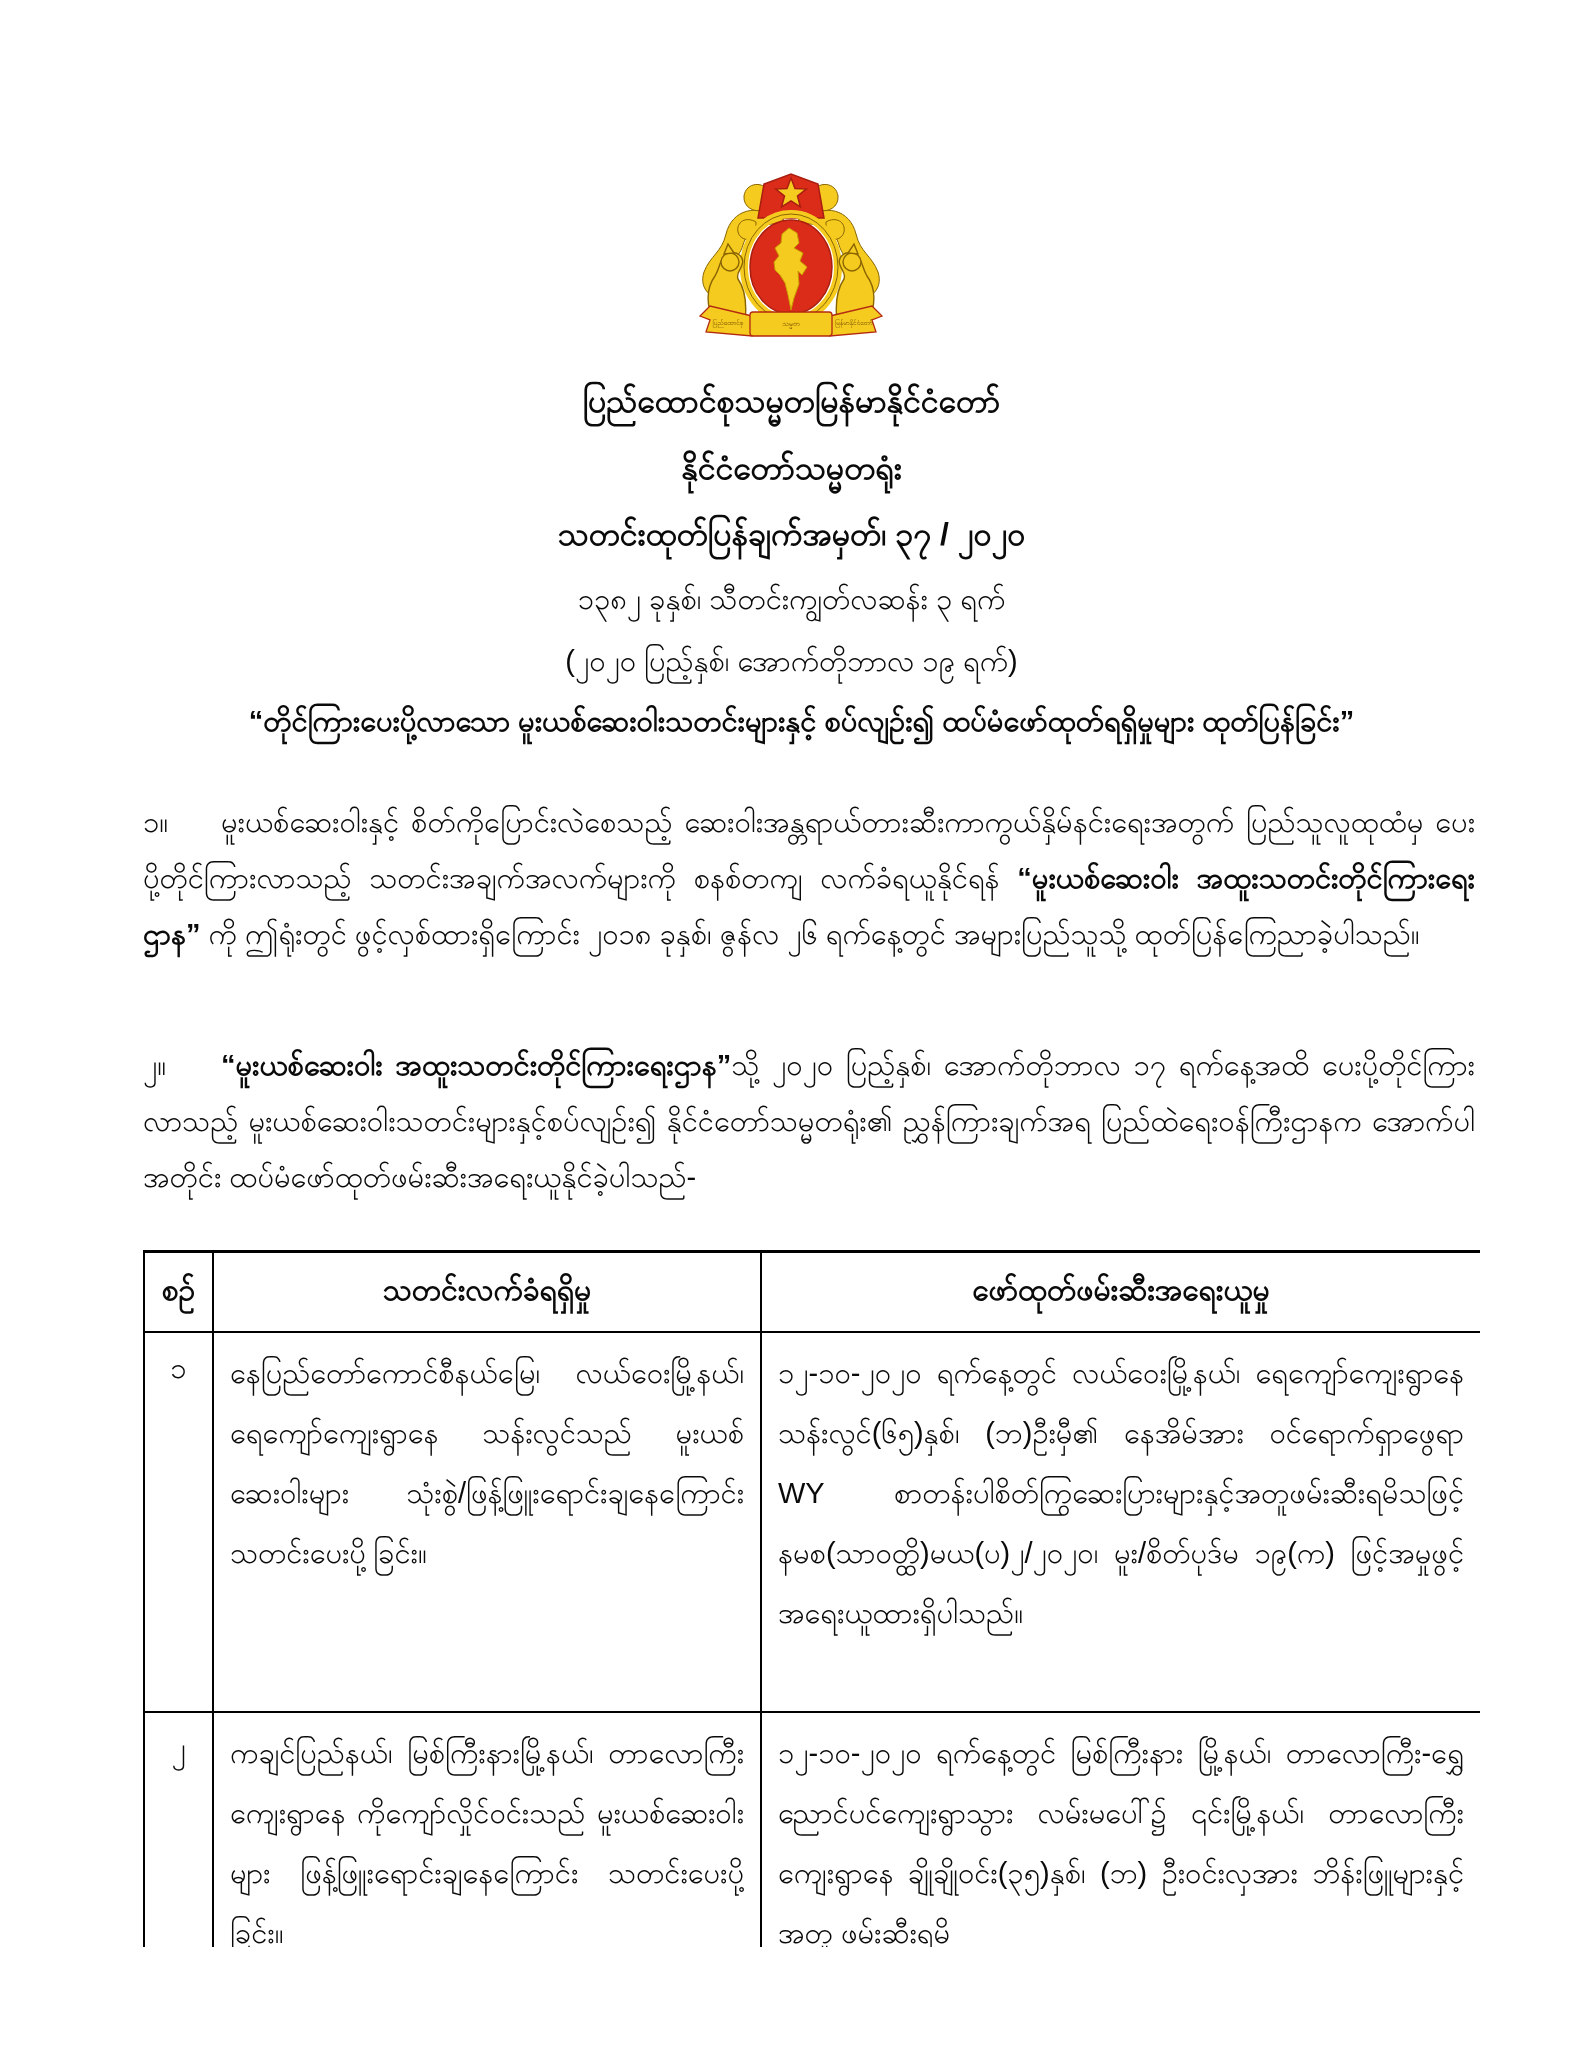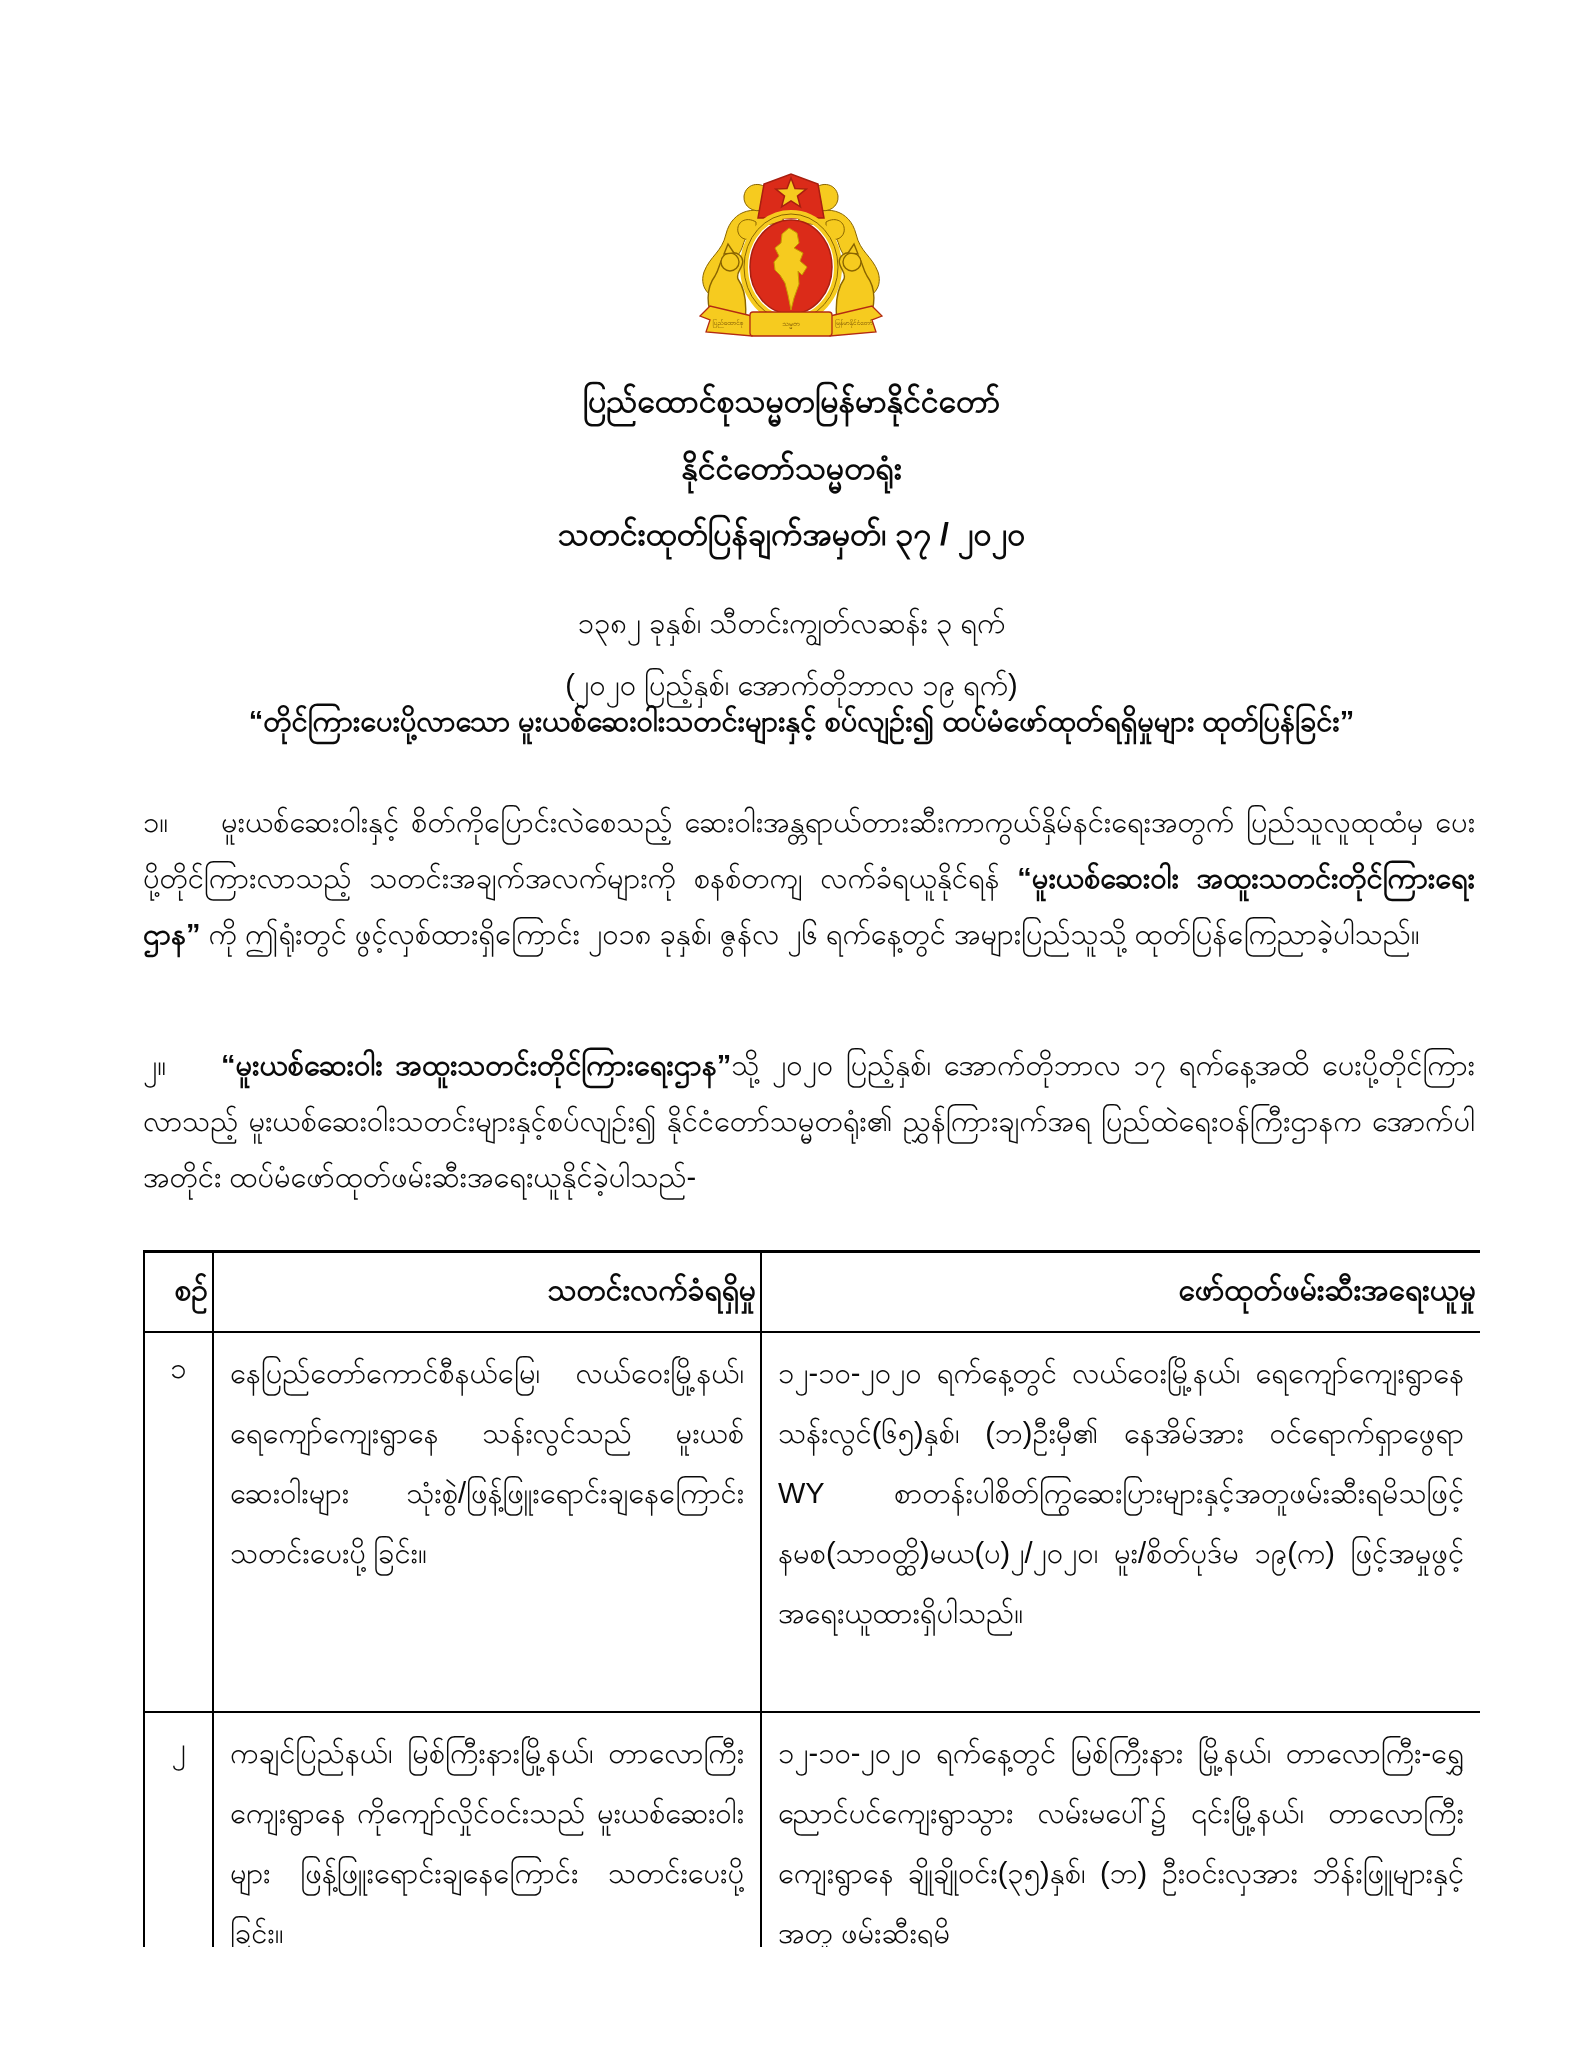--- a/index.html
+++ b/index.html
@@ -9,21 +9,21 @@
     width:1583px;height:2048px;
     margin:0 auto;
     background:#ffffff;
     color:#0a0a0a;
     font-family:"Liberation Sans","DejaVu Sans",sans-serif;
     overflow:hidden;
   }
   .abs{position:absolute;}
   .center-line{left:0;width:1583px;text-align:center;white-space:nowrap;}
   .title-bold{font-weight:bold;font-size:32px;}
-  .title-reg{font-weight:normal;font-size:29px;margin-top:24px;}
+  .title-reg{font-weight:normal;font-size:29px;}
   .headline{font-weight:bold;font-size:29px;padding-left:10px;}
   .para{
     left:143px;width:1332px;
     font-size:29px;line-height:56px;
     text-align:justify;text-justify:inter-word;
   }
   .para-num{display:inline-block;min-width:78px;}
   .bold-inline{font-weight:bold;}
   .tbl-wrap{left:143px;top:1250px;width:1337px;height:697px;overflow:hidden;}
   table.press{
@@ -36,21 +36,21 @@
   table.press col.c-no{width:69px;}
   table.press col.c-recv{width:548px;}
   table.press col.c-act{width:720px;}
   table.press th, table.press td{
     border:2px solid #000;
     vertical-align:top;
     overflow:hidden;
   }
   table.press th{
     font-weight:bold;font-size:30px;
-    text-align:right;vertical-align:middle;
+    text-align:center;vertical-align:middle;
     height:78px;padding:0 4px;
   }
   td.cell-no{text-align:center;padding-top:16px;font-size:29px;}
   td.cell-text{
     padding:10px 16px 6px 16px;
     line-height:60px;
     text-align:justify;text-justify:inter-word;margin-left:26px;
   }
   tr.row-1{height:380px;}
   tr.row-2{height:231px;}

